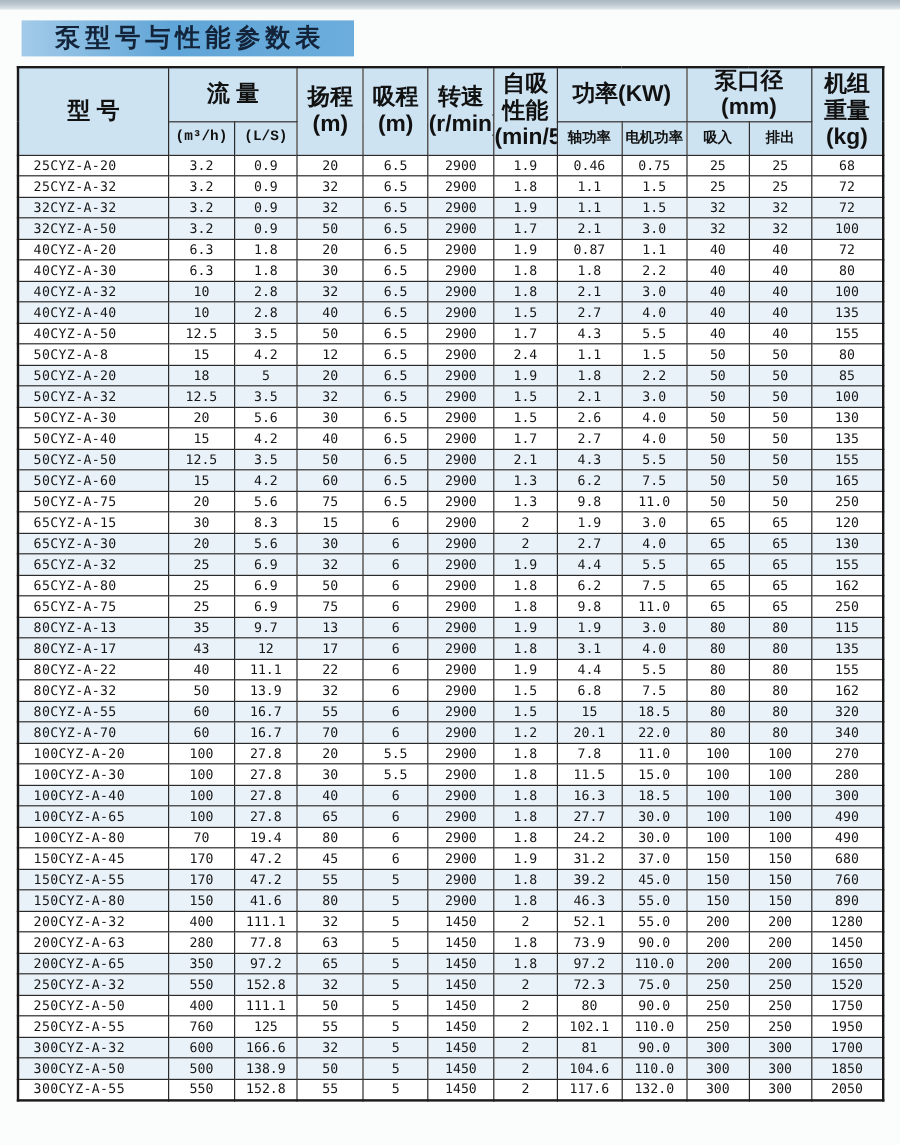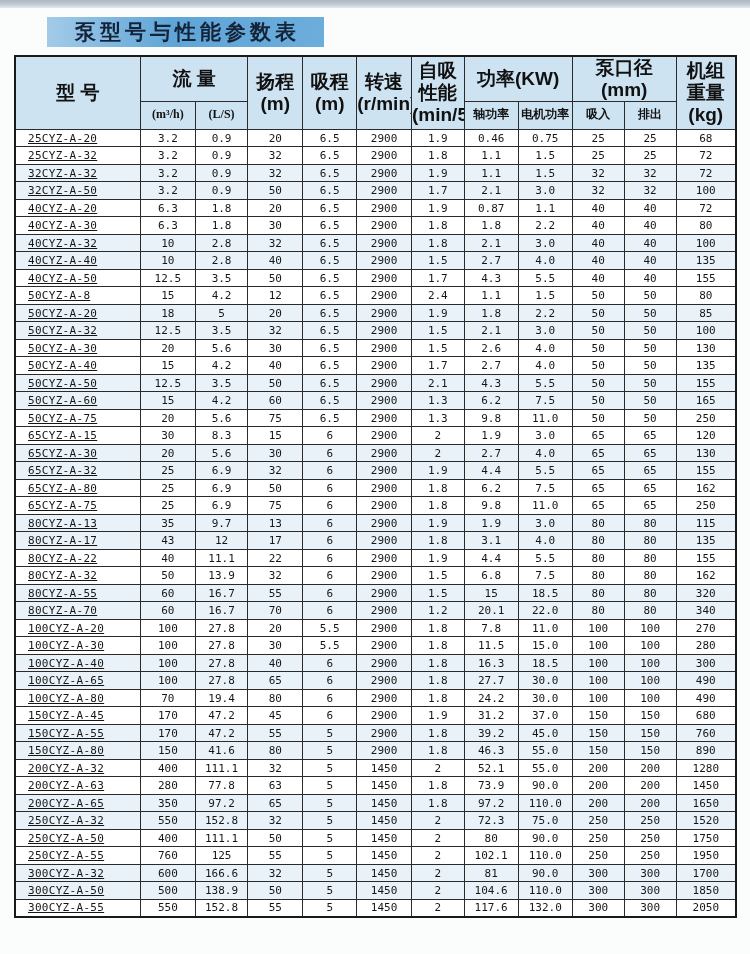--- a/index.html
+++ b/index.html
@@ -10,21 +10,21 @@
     color: #1b1b1b;
   }
   body { min-height: 954px; }
 
   .top-strip {
     width: 750px;
     height: 8px;
     background: linear-gradient(180deg, #aab7c0 0%, #c3ced5 60%, #e3e9ec 100%);
   }
 
-  .title-wrap { padding: 9px 0 8px 18px; margin-left: 29px; }
+  .title-wrap { padding: 9px 0 8px 18px; }
   .page-title {
     display: inline-block;
     background: linear-gradient(90deg, #a3cbe9 0%, #5fa5d7 45%, #6caddc 100%);
     color: #13243a;
     font-size: 21px;
     font-weight: bold;
     letter-spacing: 4px;
     padding: 3px 24px 4px 28px;
     line-height: 1.1;
   }
@@ -48,35 +48,34 @@
   thead th {
     background: #cde3f2;
     font-size: 19px;
     font-weight: bold;
     white-space: pre-line;
     line-height: 1.15;
     height: 28px;
     color: #111;
   }
   thead tr.units th { font-size: 12px; height: 28px; }
-  thead th.unit-en { font-family: Liberation Serif, serif; font-weight: bold; }
+  thead th.unit-en { font-family: Liberation Mono, monospace; font-weight: bold; }
 
   tbody td {
     height: 17.5px;
     font-family: "DejaVu Sans Mono", monospace;
     font-size: 11px;
     line-height: 1;
     padding: 0 2px;
     color: #161616;
   }
   tbody td.model-cell {
     text-align: left;
     padding-left: 12px;
     letter-spacing: 0.3px;
-    text-decoration: underline;
   }
   
   tbody tr:nth-child(4n+3) td,
   tbody tr:nth-child(4n+4) td { background: #e9f2f8; }
 </style>
 </head>
 <body>
 
 <div class="top-strip"></div>
 

